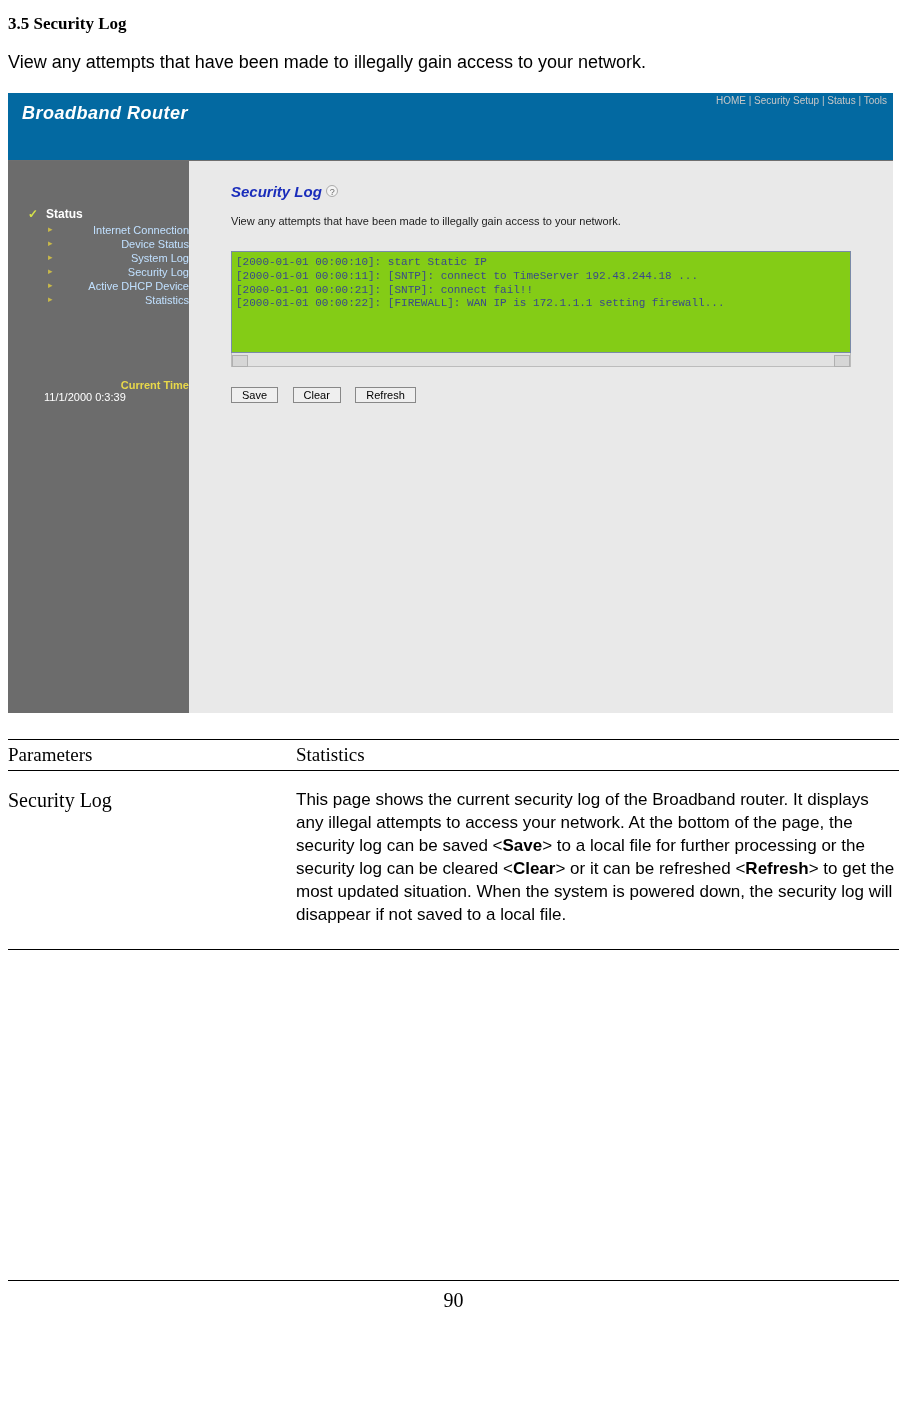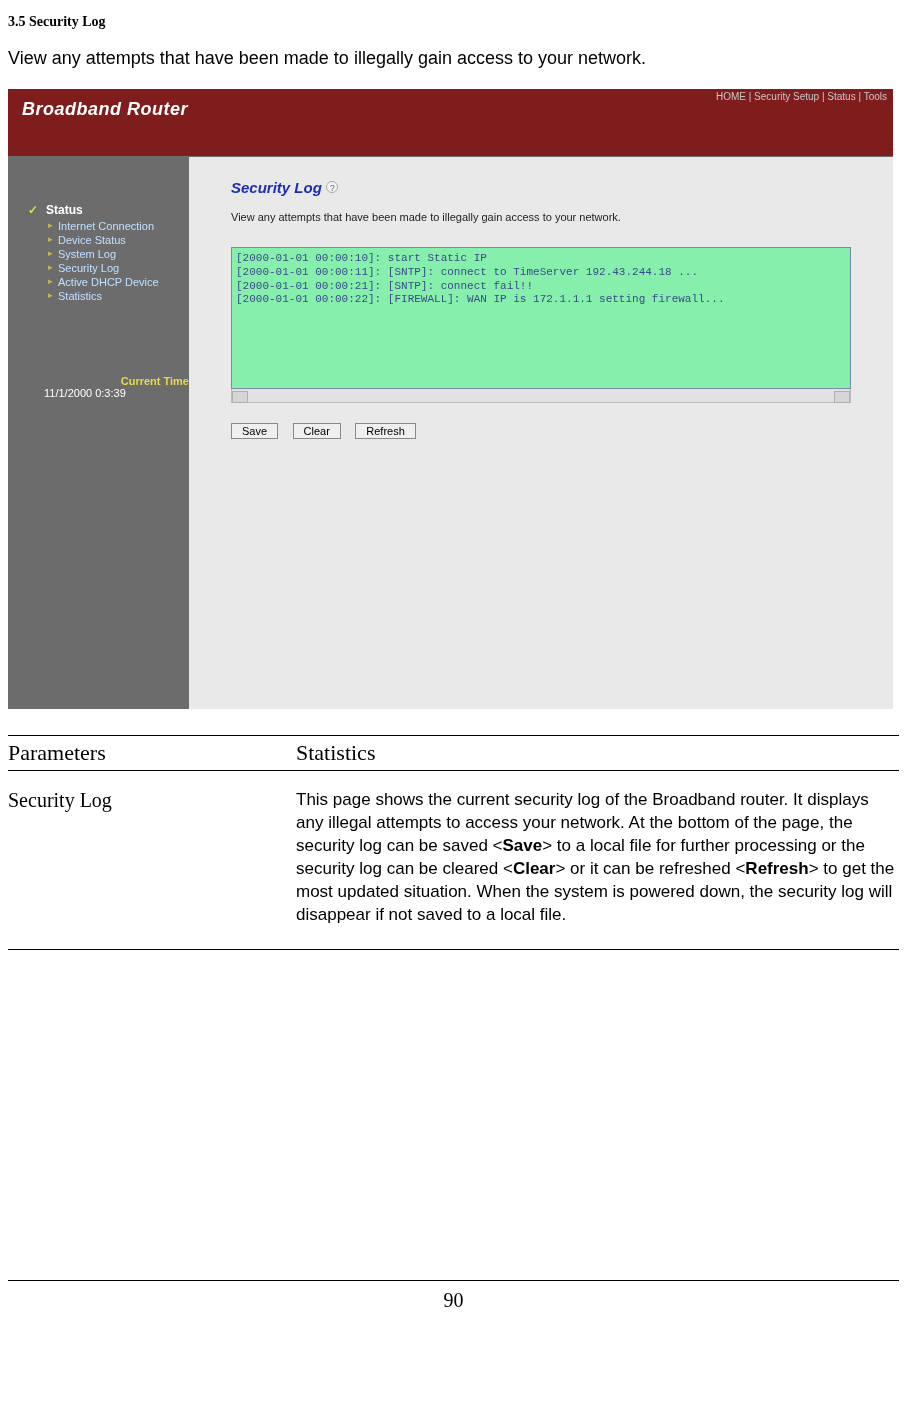--- a/index.html
+++ b/index.html
@@ -7,33 +7,33 @@
     margin: 0;
     padding: 8px;
     font-family: Arial, sans-serif;
     background: #fff;
     color: #000;
     width: 907px;
   }
   .doc-heading {
     font-family: "Times New Roman", Times, serif;
     font-weight: bold;
-    font-size: 14px;
+    font-size: 17px;
     margin: 6px 0 18px 0;
   }
   .doc-intro {
     font-size: 18px;
     margin: 0 0 20px 0;
   }
   .screenshot {
     border: none;
     width: 885px;
   }
   .ss-header {
-    background: #7f1d1d;
+    background: #0369a1;
     height: 68px;
     position: relative;
     border-bottom: 1px solid #6f6f6f;
   }
   .ss-brand {
     color: #fff;
     font-style: italic;
     font-weight: bold;
     font-size: 18px;
     position: absolute;
@@ -75,20 +75,21 @@
     top: 0;
     color: #d6e24a;
     font-size: 12px;
     font-weight: bold;
   }
   .ss-navitem {
     color: #c0e0ff;
     padding: 1px 0 1px 50px;
     font-size: 11px;
     position: relative;
+    text-align: right;
   }
   .ss-navitem::before {
     content: "▸";
     position: absolute;
     left: 40px;
     top: 1px;
     color: #c9b94a;
     font-size: 9px;
   }
   .ss-curtime-label {
@@ -127,24 +128,24 @@
     color: #666;
     background: #f4f4f4;
     vertical-align: 2px;
   }
   .ss-desc {
     font-size: 11px;
     color: #222;
     margin: 14px 0 24px 0;
   }
   .ss-logbox {
-    background: #86efac;
+    background: #84cc16;
     border: 1px solid #7a8aa8;
     width: 620px;
-    height: 142px;
+    height: 102px;
     padding: 4px;
     font-family: "Courier New", monospace;
     font-size: 11px;
     color: #3a4a8a;
     overflow: auto;
     white-space: pre;
     line-height: 1.25;
   }
   .ss-scrollhint {
     width: 620px;
@@ -175,21 +176,21 @@
   }
   .param-table {
     width: 100%;
     margin-top: 26px;
     border-collapse: collapse;
     font-family: "Times New Roman", Times, serif;
   }
   .param-table .hdr td {
     border-top: 1px solid #000;
     border-bottom: 1px solid #000;
-    font-size: 22px;
+    font-size: 19px;
     padding: 4px 0;
   }
   .param-table .row td {
     vertical-align: top;
     padding: 18px 0 22px 0;
     border-bottom: 1px solid #000;
   }
   .param-name {
     font-size: 20px;
     width: 288px;

